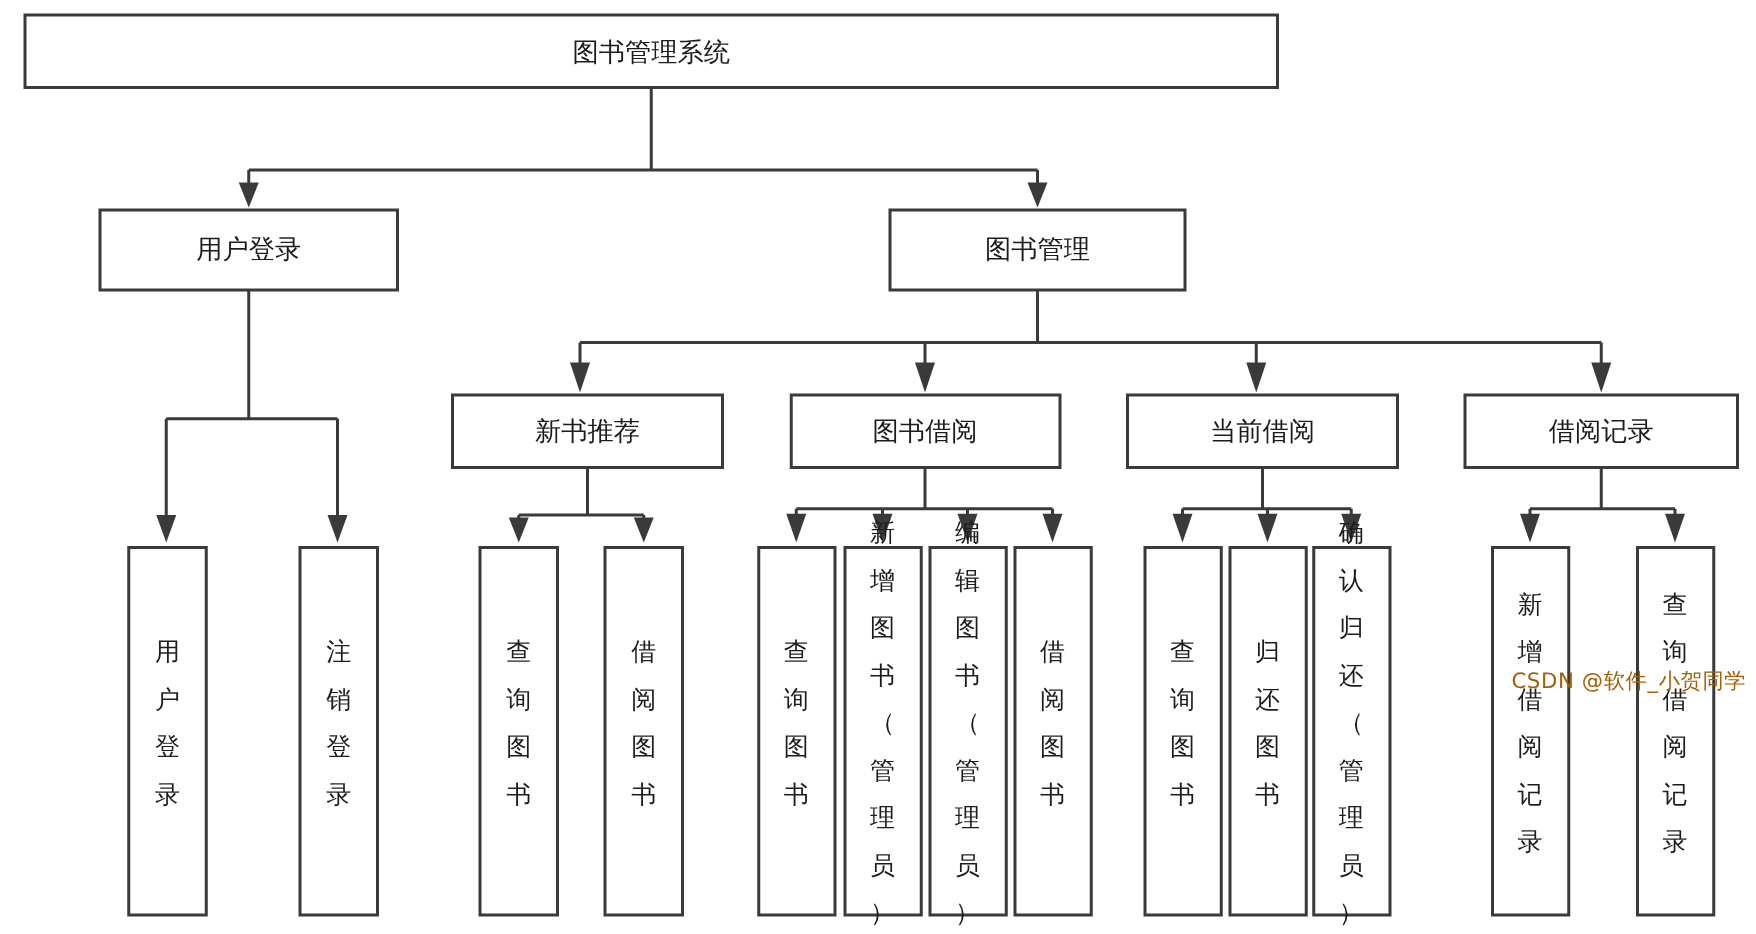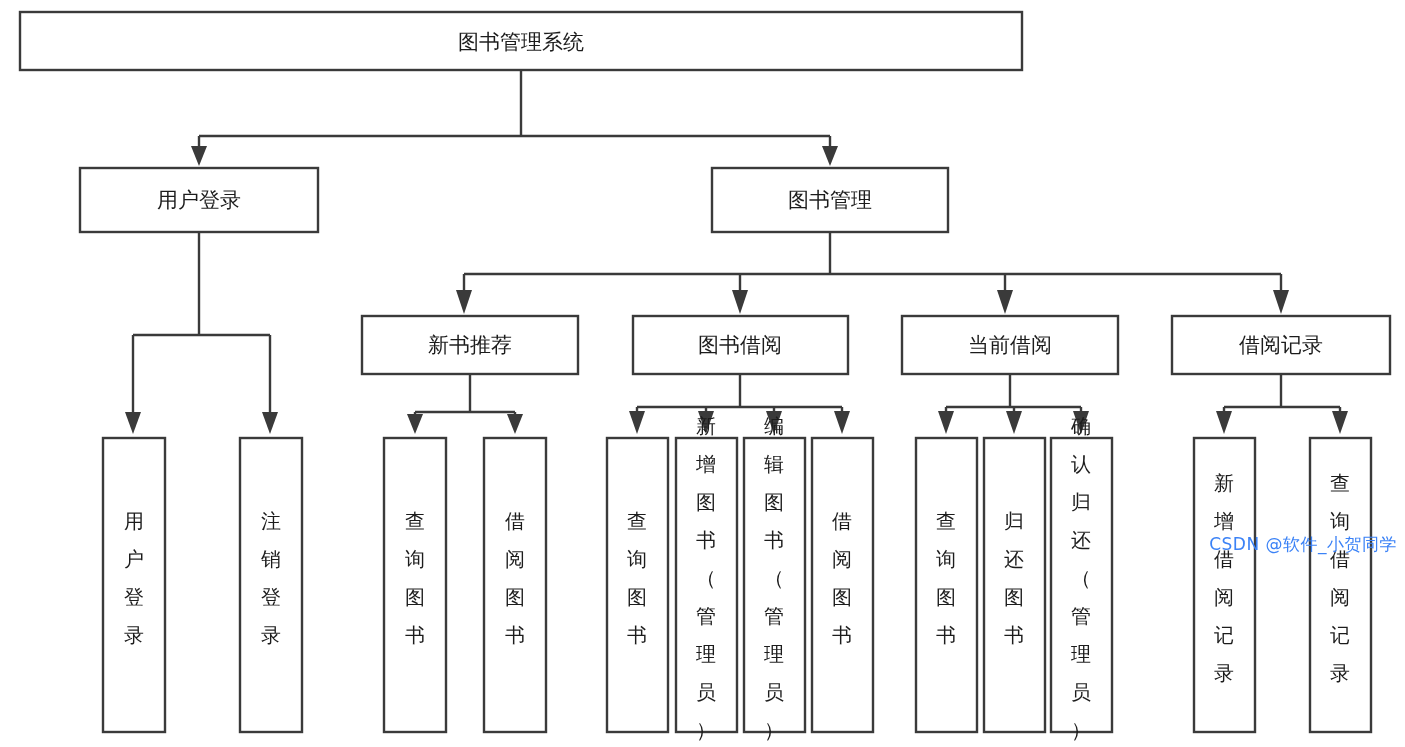--- a/index.html
+++ b/index.html
@@ -52,21 +52,21 @@
     stroke-linecap: butt;
   }
   .edge-arrow {
     fill: #3a3a3a;
     stroke: none;
   }
   .watermark-text {
     position: absolute;
     right: 8px;
     bottom: 4px;
-    color: #3b82f6;
+    color: #a16207;
     font-size: 17px;
     font-family: "DejaVu Sans", "Liberation Sans", sans-serif;
     white-space: nowrap;
     pointer-events: none;
     letter-spacing: 0.5px;
   }
 </style>
 </head>
 <body>
 

